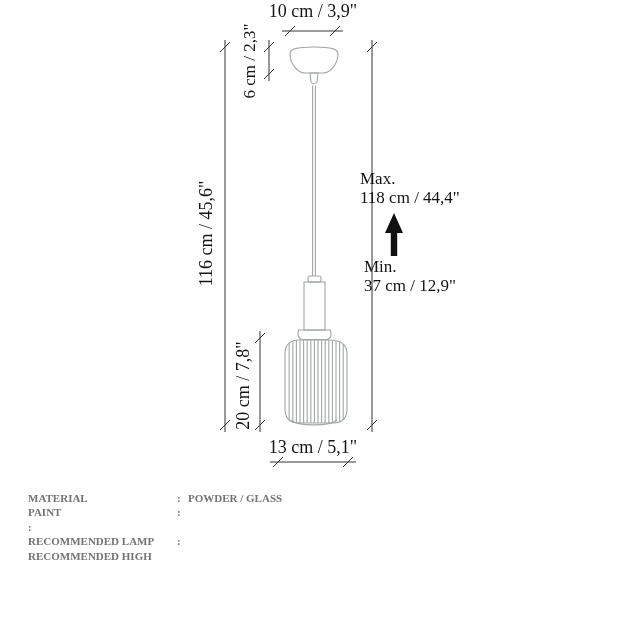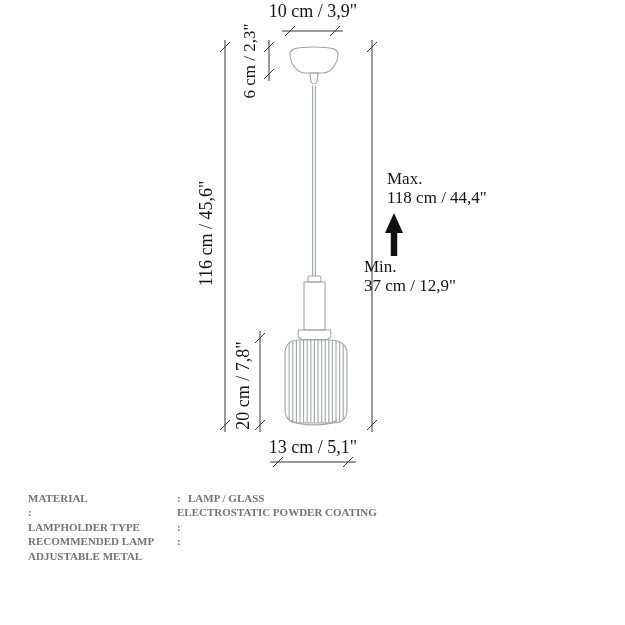--- a/index.html
+++ b/index.html
@@ -91,51 +91,50 @@
   <div class="dim-label" style="left:253px;top:1px;width:120px">10 cm / 3,9"</div>
 
   <div class="dim-label rot" style="left:212px;top:51px;width:76px;font-size:17px">6 cm / 2,3"</div>
 
   <div class="dim-label rot" style="left:150px;top:223px;width:112px">116 cm / 45,6"</div>
 
   <div class="dim-label rot" style="left:198px;top:375px;width:90px">20 cm / 7,8"</div>
 
   <div class="dim-label" style="left:253px;top:437px;width:120px">13 cm / 5,1"</div>
 
-  <div class="minmax" style="left:387px;top:169px">
+  <div class="minmax" style="left:360px;top:169px">
     <div>Max.</div>
     <div>118 cm / 44,4"</div>
   </div>
 
   <div class="minmax" style="left:364px;top:257px">
     <div>Min.</div>
     <div>37 cm / 12,9"</div>
   </div>
 </div>
 
 <div class="specs">
   <div class="spec-row">
     <span>MATERIAL</span>
     <span>:</span>
-    <span>LAMP / GLASS</span>
+    <span>POWDER / GLASS</span>
   </div>
   <div class="spec-row">
+    <span>PAINT</span>
     <span>:</span>
-    <span>ELECTROSTATIC POWDER COATING</span>
   </div>
   <div class="spec-row">
-    <span>LAMPHOLDER TYPE</span>
     <span>:</span>
   </div>
   <div class="spec-row">
     <span>RECOMMENDED LAMP</span>
     <span>:</span>
   </div>
   <div class="spec-row">
-    <span>ADJUSTABLE METAL</span>
+    <span>RECOMMENDED HIGH</span>
     <span></span>
     <span></span>
   </div>
 </div>
 
 <div class="certs">
 
   
   
 

